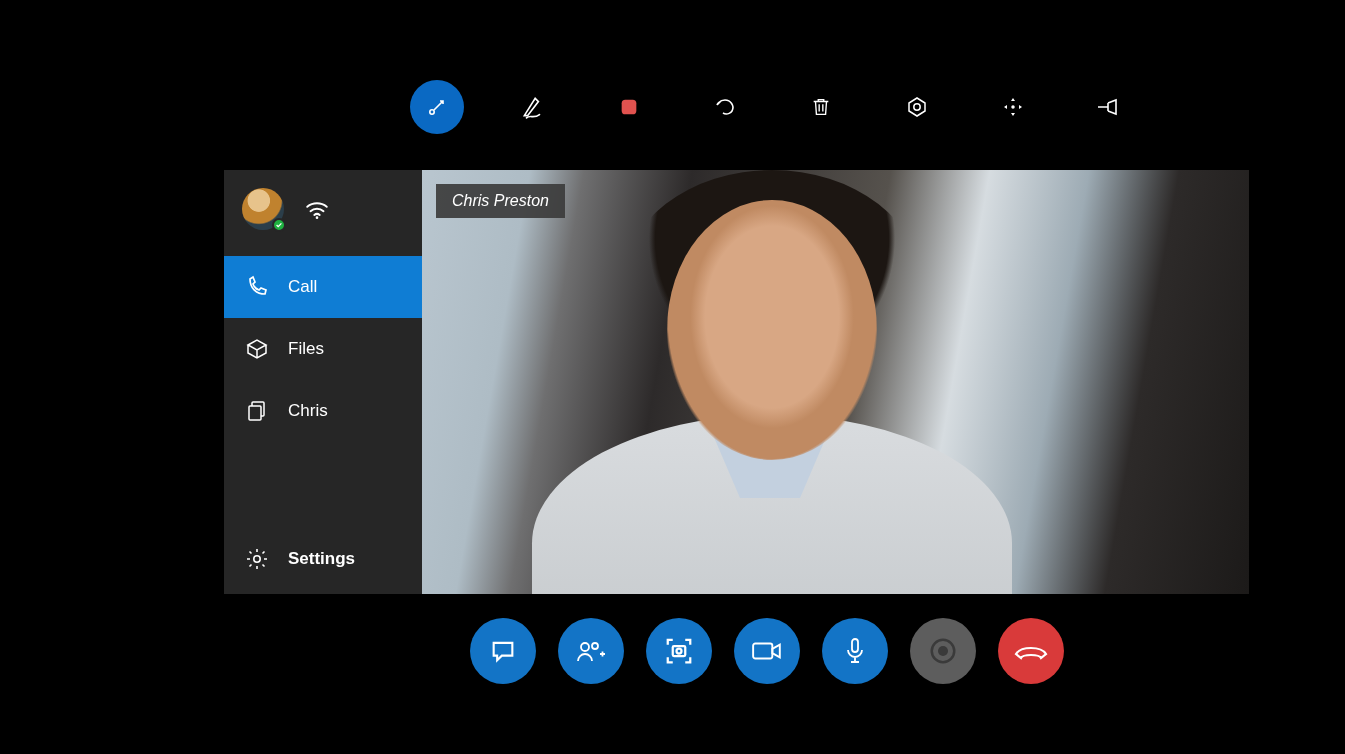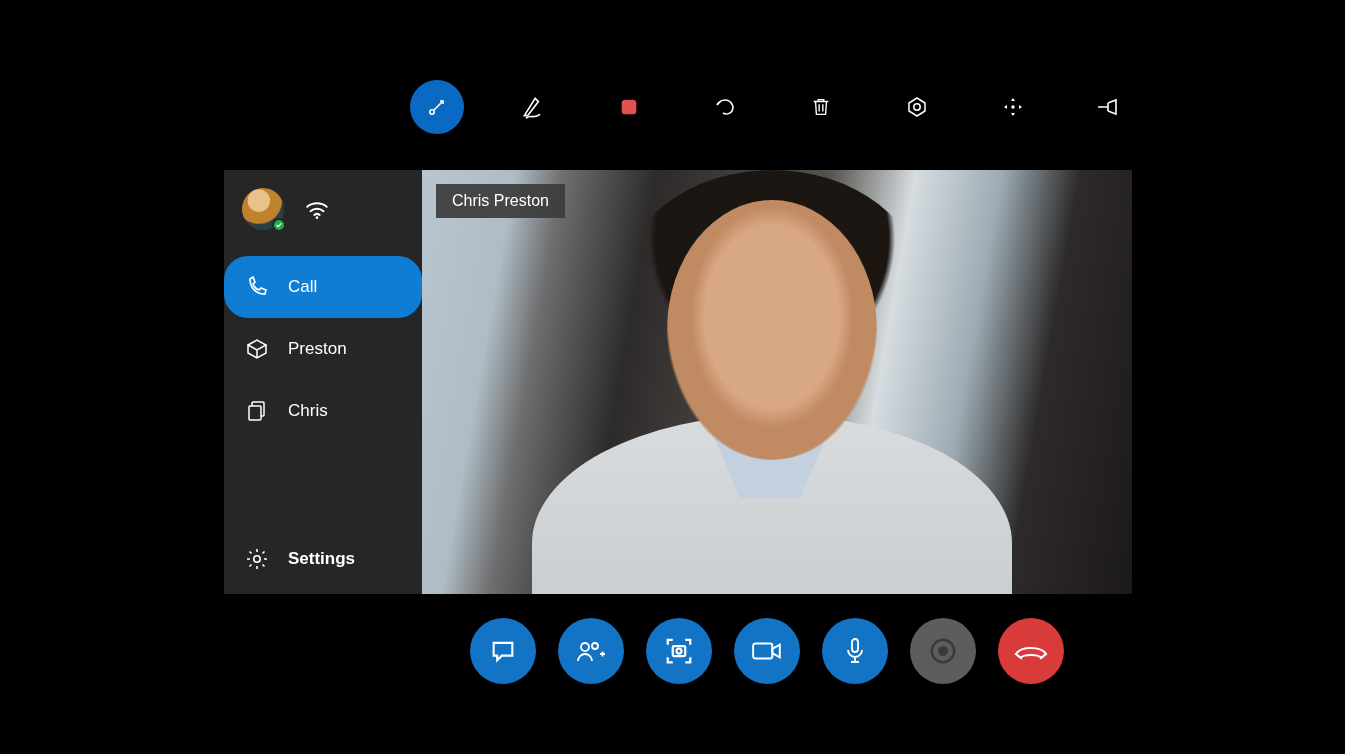--- a/index.html
+++ b/index.html
@@ -78,38 +78,39 @@
   .nav-item {
     display: flex;
     align-items: center;
     gap: 18px;
     padding: 18px 20px;
     height: 62px;
     cursor: pointer;
     font-size: 17px;
     color: #fff;
   }
-  .nav-item.active { background: #0f7dd4; border-radius: 24px; }
+  .nav-item.active { background: #0f7dd4; }
   .nav-item .nav-icon { width: 26px; height: 26px; display:flex;align-items:center;justify-content:center;}
   .nav-spacer { flex: 1; }
   .nav-bottom { padding-bottom: 4px; font-weight: bold; }
 
   
   .video-area {
     position: absolute;
     left: 422px;
     top: 170px;
-    width: 710px;
+    width: 827px;
     height: 424px;
     background: linear-gradient(100deg,
        #b9c6cf 0%, #aebcc5 12%,
        #6f6f70 18%, #2d2a2a 30%,
        #56524d 52%, #d6dce0 63%,
        #9dabb4 74%, #2d2a29 84%, #1c1a19 100%);
     overflow: hidden;
+    font-style: italic;
   }
   .video-scene {
     position:absolute; inset:0;
   }
   
   .head {
     position:absolute;
     left: 245px; top: 30px;
     width: 210px; height: 260px;
     background: radial-gradient(ellipse at 50% 45%, #d8a784 0 45%, #c08a62 55% 70%, transparent 72%);
@@ -262,21 +263,21 @@
           </svg>
         </span>
         <span>Call</span>
       </div>
       <div class="nav-item">
         <span class="nav-icon">
           <svg width="24" height="24" viewBox="0 0 24 24" fill="none" stroke="#fff" stroke-width="1.5">
             <path d="M3 8 l9-5 9 5 -9 5 z M3 8 v8 l9 5 9-5 V8 M12 13 v8"></path>
           </svg>
         </span>
-        <span>Preston</span>
+        <span>Files</span>
       </div>
       <div class="nav-item">
         <span class="nav-icon">
           <svg width="24" height="24" viewBox="0 0 24 24" fill="none" stroke="#fff" stroke-width="1.5">
             <rect x="7" y="3" width="12" height="14" rx="1"></rect>
             <rect x="4" y="7" width="12" height="14" rx="1" fill="#262626"></rect>
           </svg>
         </span>
         <span>Chris</span>
       </div>

